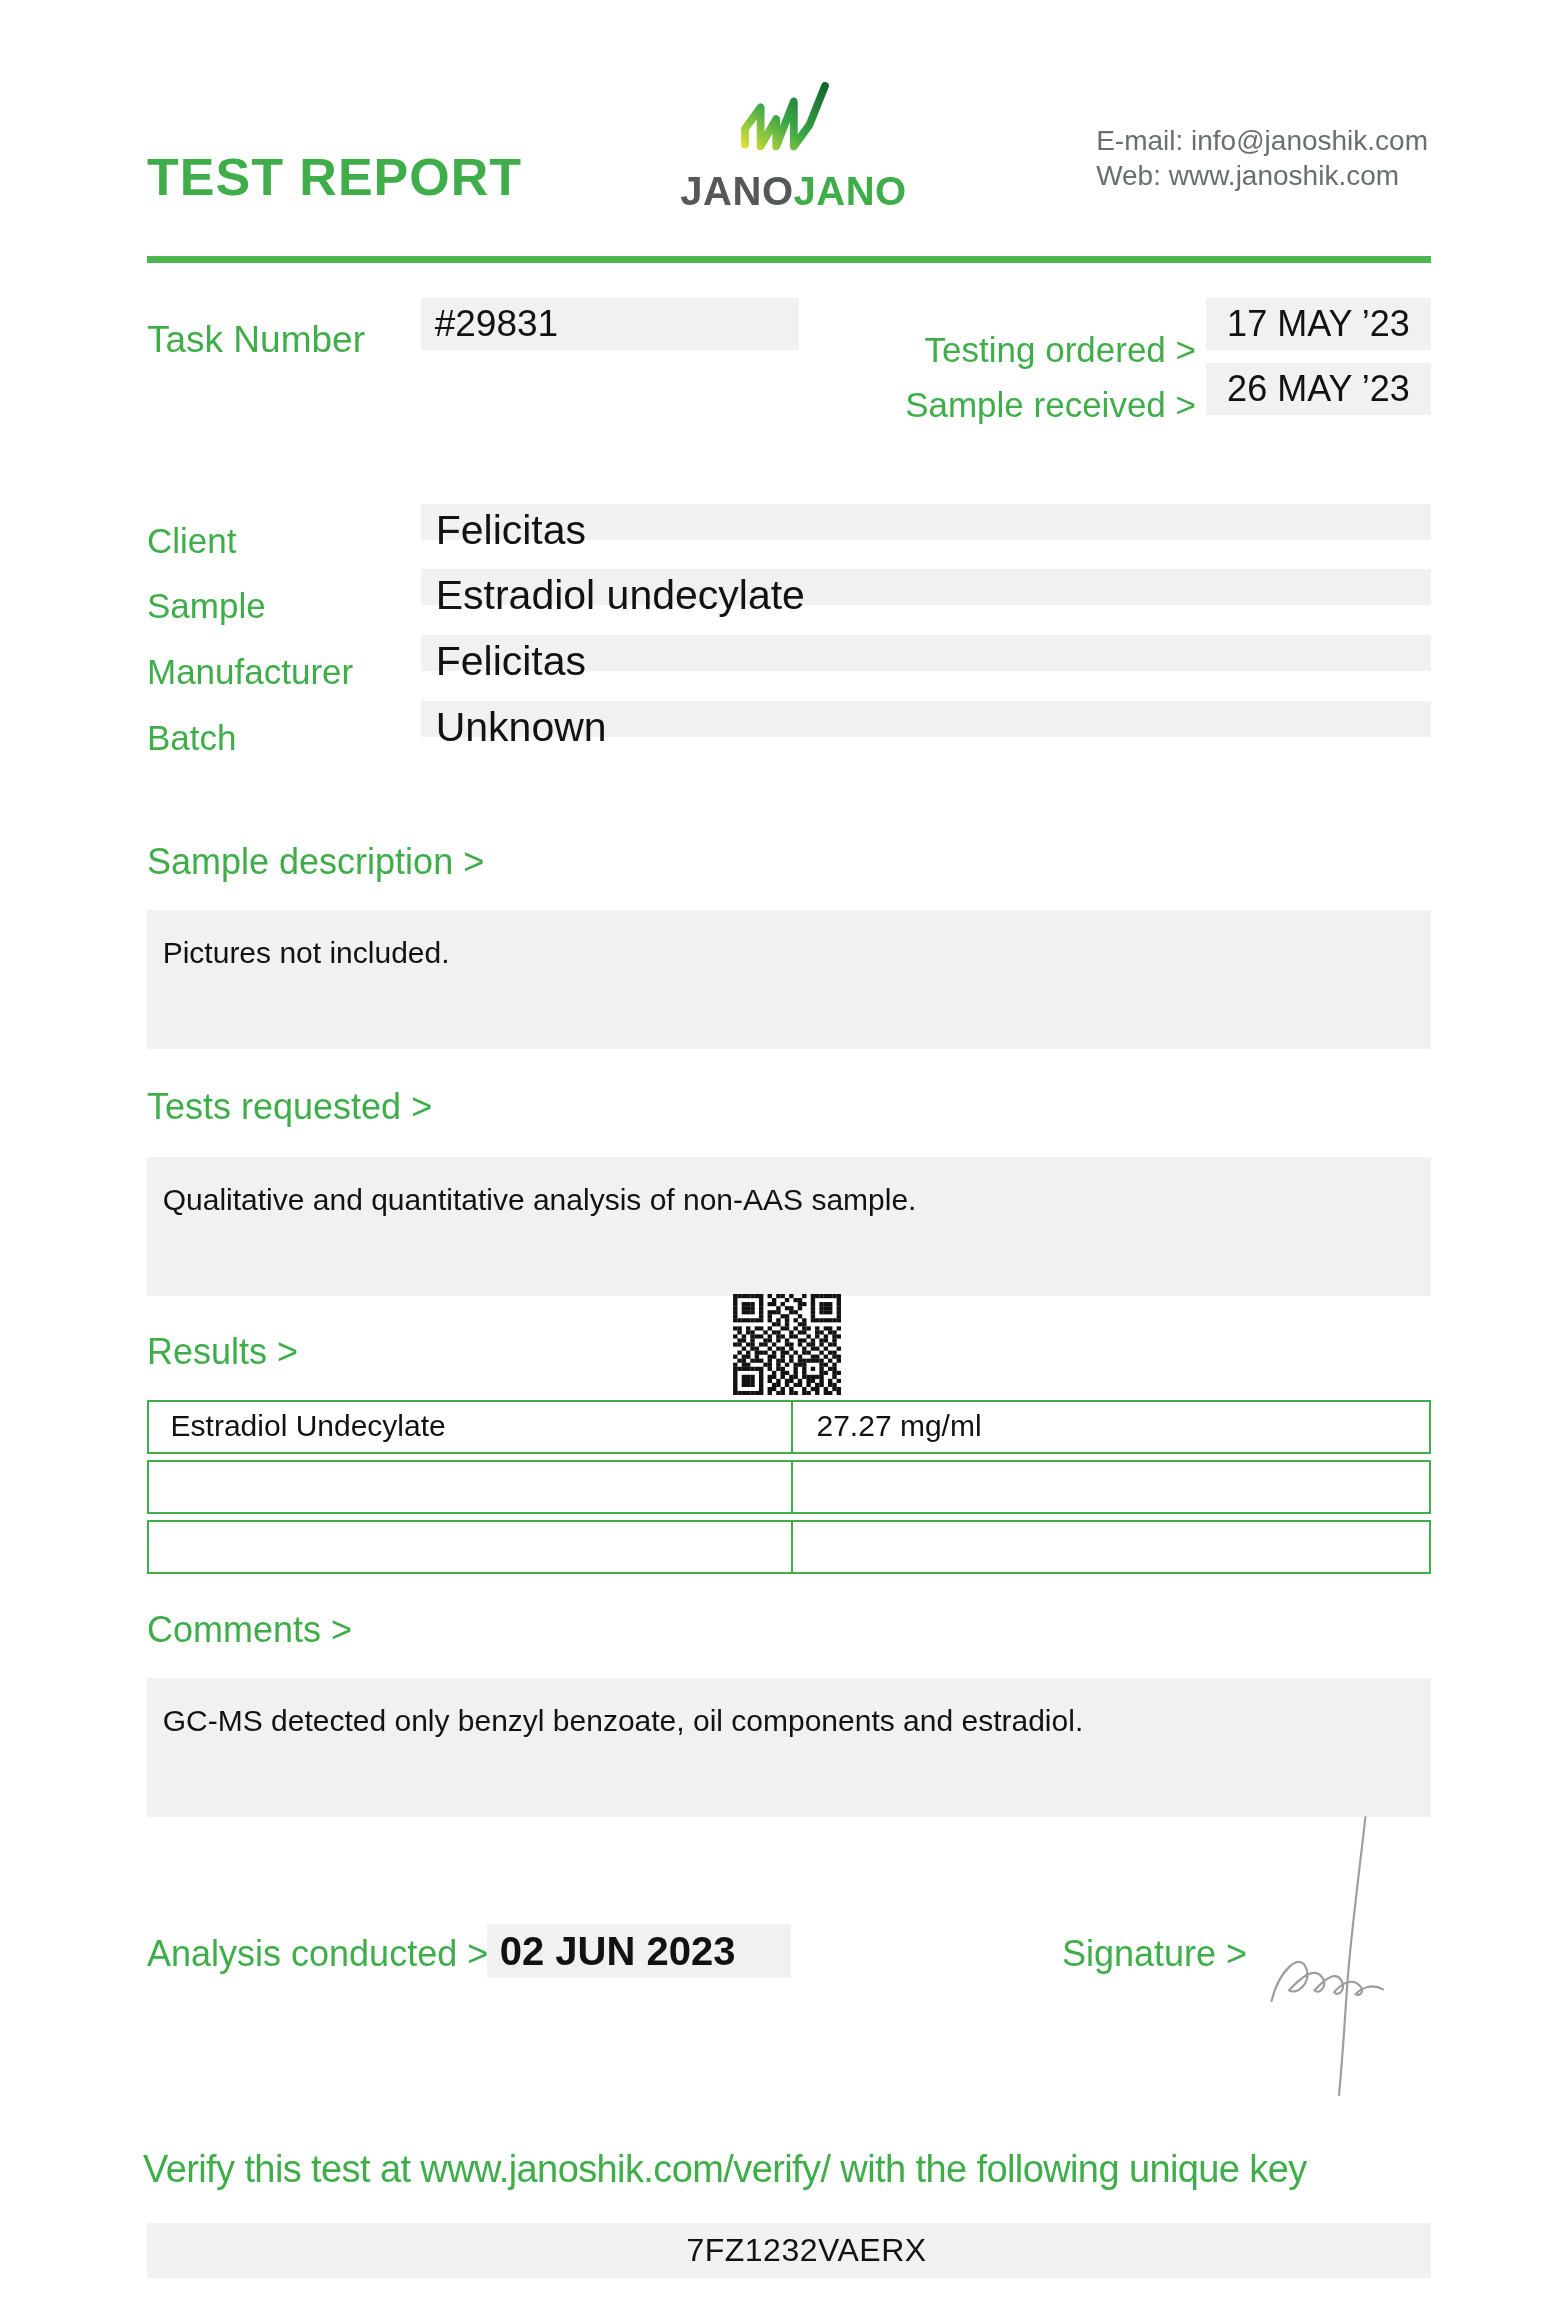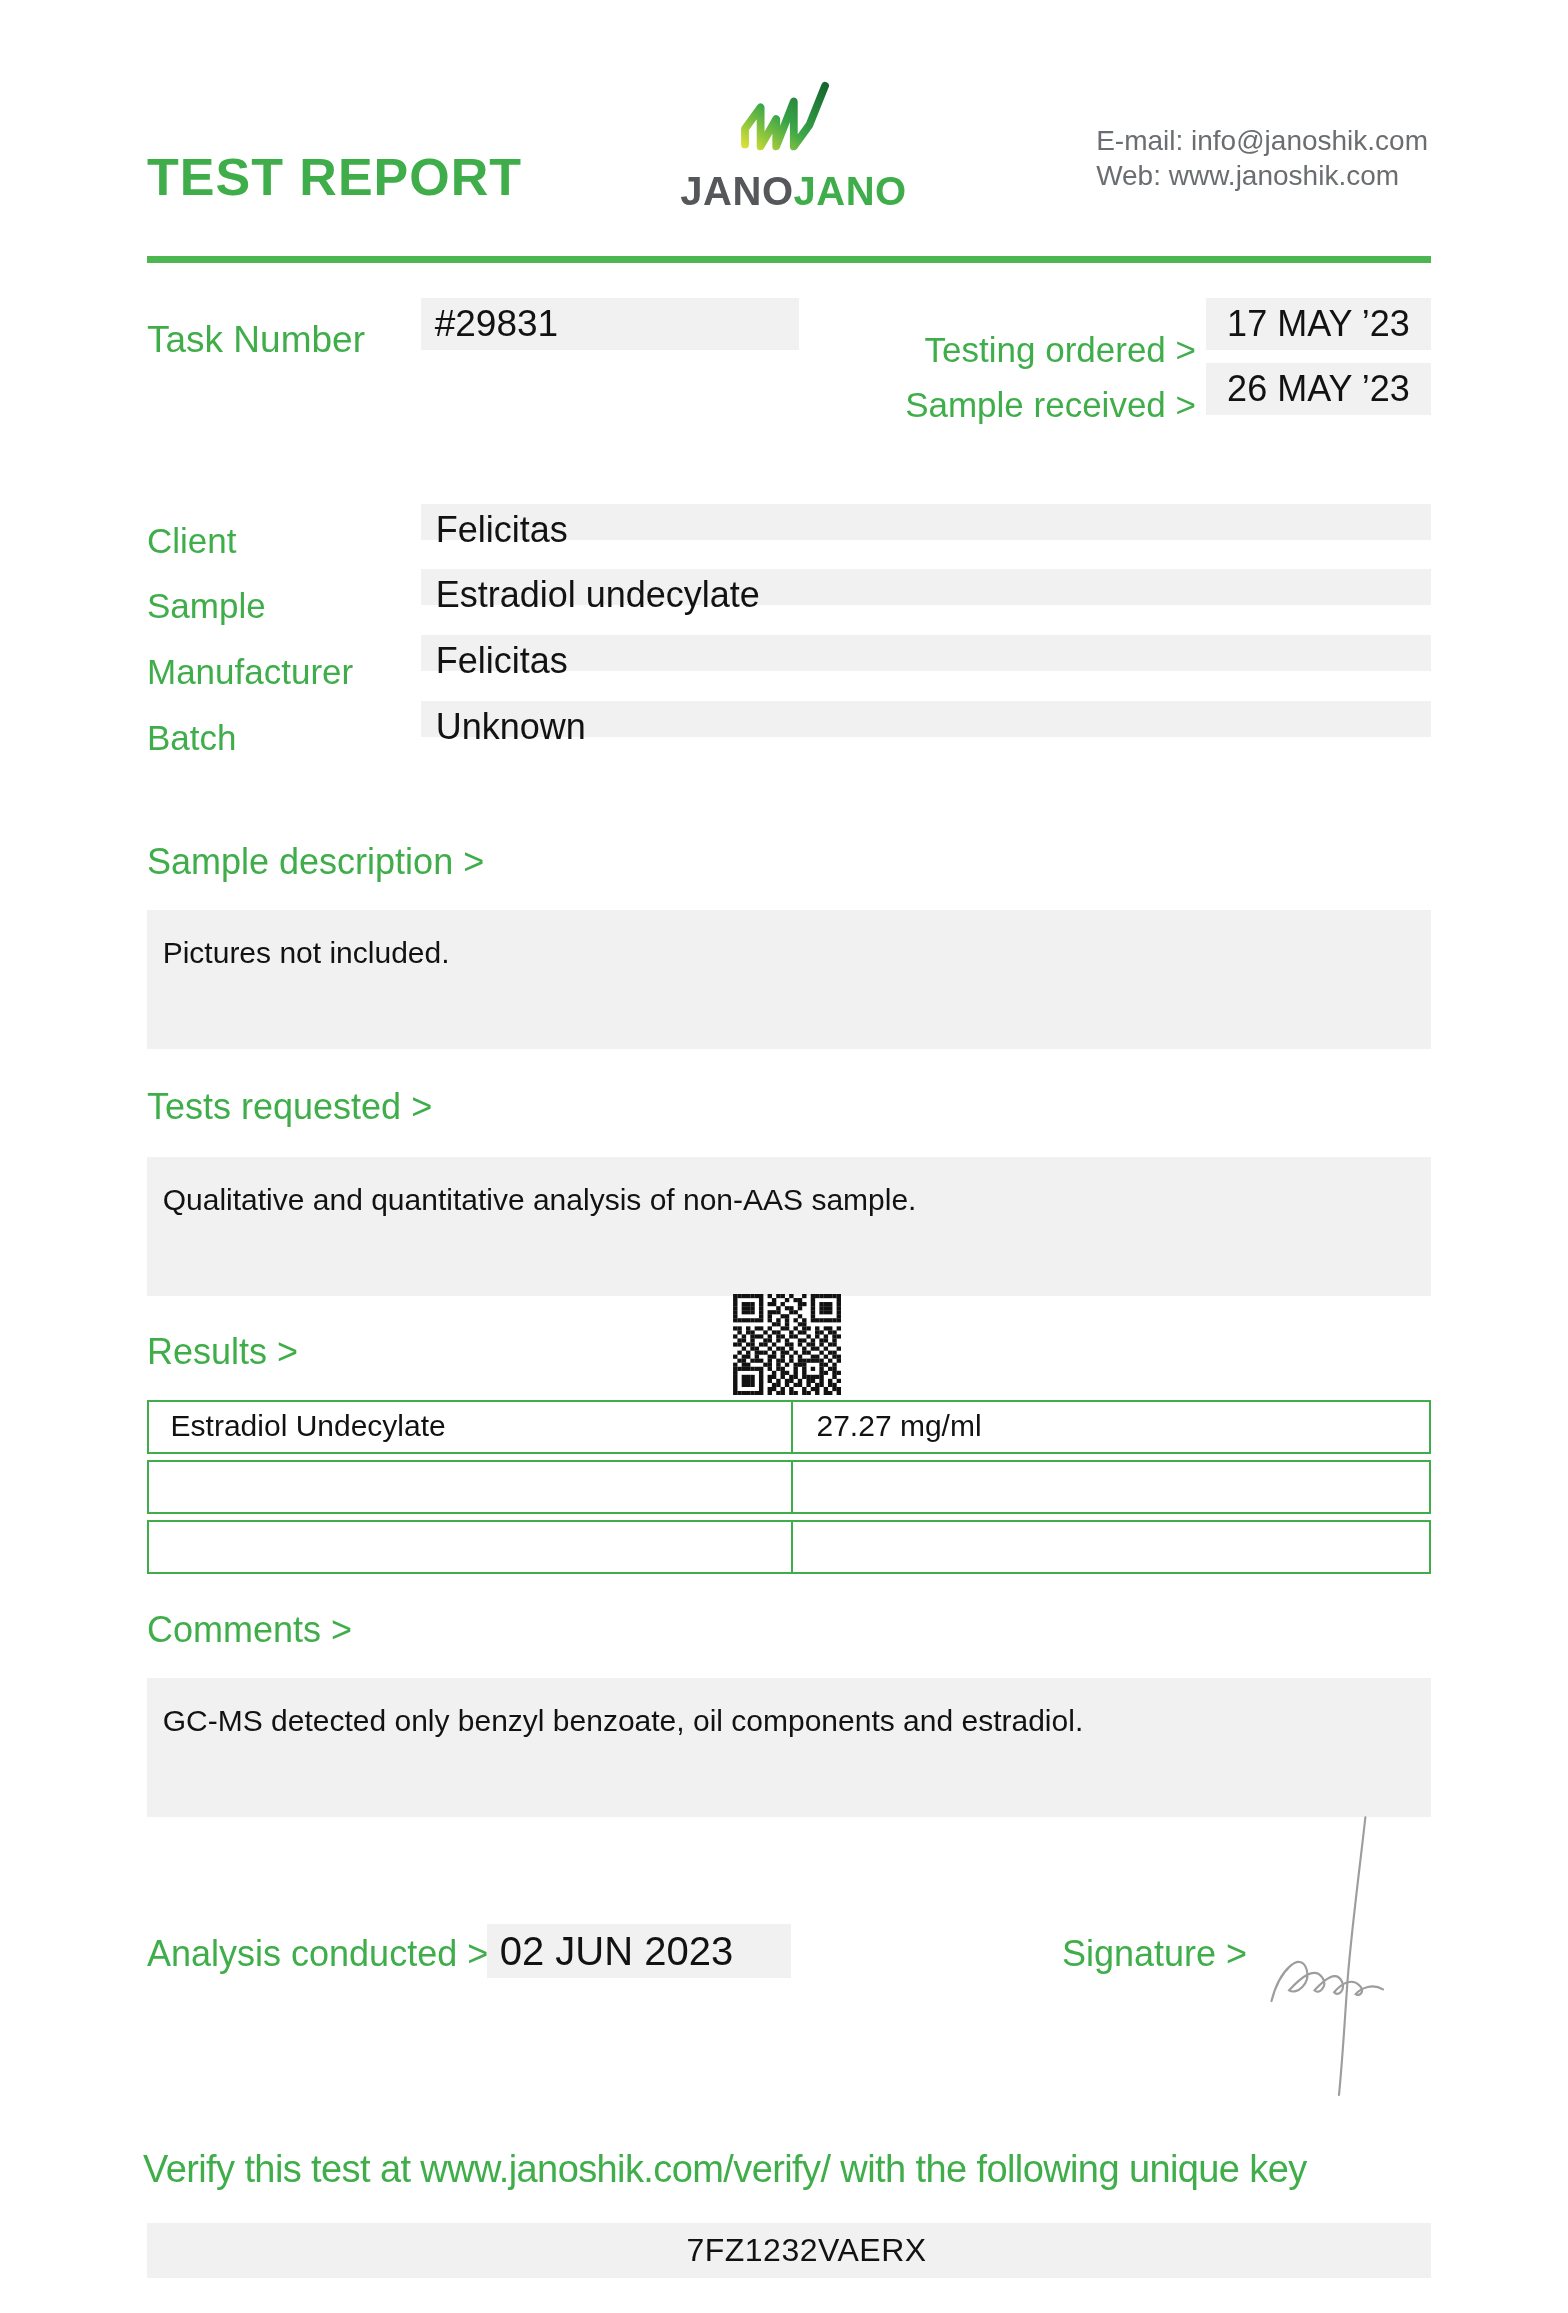--- a/index.html
+++ b/index.html
@@ -45,38 +45,38 @@
   .date-label{width:365px;left:831px;text-align:right;font-size:35px;}
   .t-ordered{top:321px;}
   .s-received{top:376px;}
   .date-box{left:1206px;width:225px;height:52px;background:var(--box-gray);
     font-size:36px;line-height:52px;text-align:center;white-space:nowrap;}
   .t-ordered-box{top:298px;}
   .s-received-box{top:363px;}
 
   .detail-label{left:147px;}
   .detail-box{left:421px;width:1010px;height:36px;background:var(--box-gray);
-    font-size:36px;line-height:52px;padding-left:14.7px;white-space:nowrap;}
+    font-size:41px;line-height:52px;padding-left:14.7px;white-space:nowrap;}
 
   .text-box{left:147px;width:1284px;height:139px;background:var(--box-gray);
     font-size:30px;padding:23.5px 15.7px;line-height:37px;}
 
   .qr{left:733px;top:1294px;width:108px;height:101px;}
 
   .rtable{left:147px;top:1400px;width:1284px;}
   .rrow{display:flex;height:54px;margin-bottom:5.9px;border:2.9px solid var(--green);}
   .rcell1{width:644px;border-right:2.9px solid var(--green);font-size:30px;
     line-height:48px;padding-left:21.6px;white-space:nowrap;overflow:hidden;}
   .rcell2{flex:1;font-size:30px;line-height:48px;padding-left:23.5px;white-space:nowrap;overflow:hidden;}
 
   .sig-svg{left:1250px;top:1813px;width:176px;height:294px;}
 
   .analysis-label{left:147px;top:1933px;}
   .analysis-box{left:487px;top:1924px;width:304px;height:54px;background:var(--box-gray);
-    font-size:40px;line-height:54px;padding-left:12.7px;white-space:nowrap;}
+    font-size:40px;line-height:54px;padding-left:12.7px;white-space:nowrap;font-weight:bold;}
   .signature-label{left:1062px;top:1933px;}
 
   .verify-line{left:143px;top:2148px;width:1333px;font-size:38px;letter-spacing:-0.6px;
     color:var(--green);white-space:nowrap;}
   .key-box{left:147px;top:2223px;width:1284px;height:55px;background:var(--box-gray);
     font-size:32px;line-height:55px;text-align:center;letter-spacing:0.5px;padding-left:35px;}
 </style>
 </head>
 <body>
 

